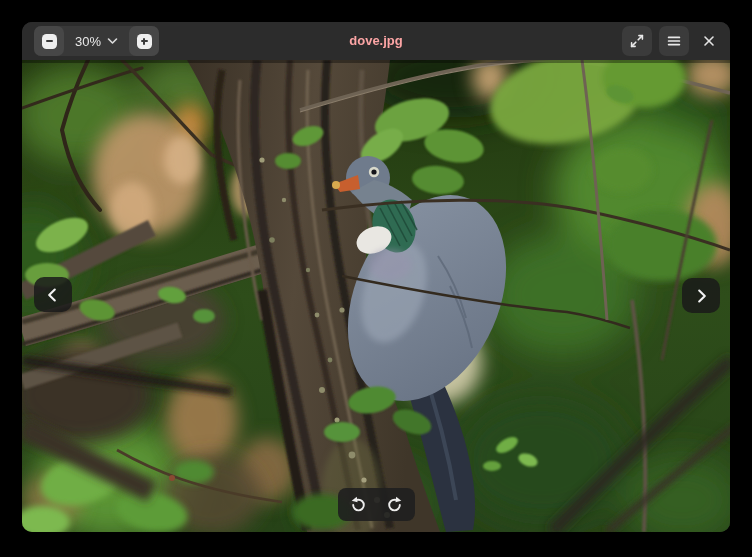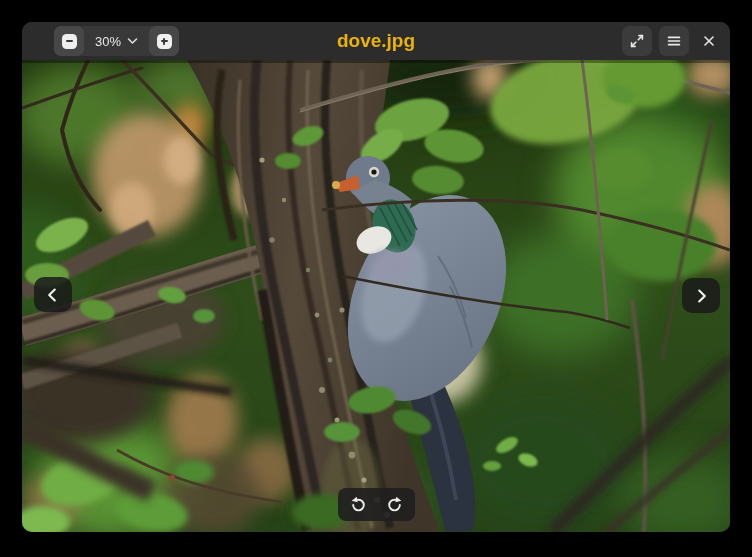--- a/index.html
+++ b/index.html
@@ -8,25 +8,25 @@
     font-family:"Liberation Sans","DejaVu Sans",sans-serif;
   }
   .window{
     position:absolute;left:22px;top:22px;width:708px;height:510px;
     border-radius:10px;overflow:hidden;background:#2c2c2c;
   }
   
   .titlebar{position:relative;height:38px;background:#2c2c2c;}
   .win-title{
     position:absolute;left:0;right:0;top:0;height:38px;line-height:38px;
-    text-align:center;color:#eab308;font-size:19px;font-weight:700;pointer-events:none;
+    text-align:center;color:#fca5a5;font-size:13px;font-weight:700;pointer-events:none;
   }
   .zoom-group{
     position:absolute;left:12px;top:4px;height:30px;display:flex;align-items:stretch;
-    background:#383838;border-radius:7px;margin-left:20px;
+    background:#383838;border-radius:7px;
   }
   .zg-btn{
     width:30px;border:none;padding:0;background:#474747;border-radius:7px;
     display:flex;align-items:center;justify-content:center;
   }
   .zoom-level{
     border:none;background:transparent;display:flex;align-items:center;gap:6px;
     padding:0 11px;color:#e8e8e8;font-size:13px;font-family:inherit;
   }
   .sq{width:15px;height:15px;background:#efefef;border-radius:4.5px;position:relative;display:block;}

